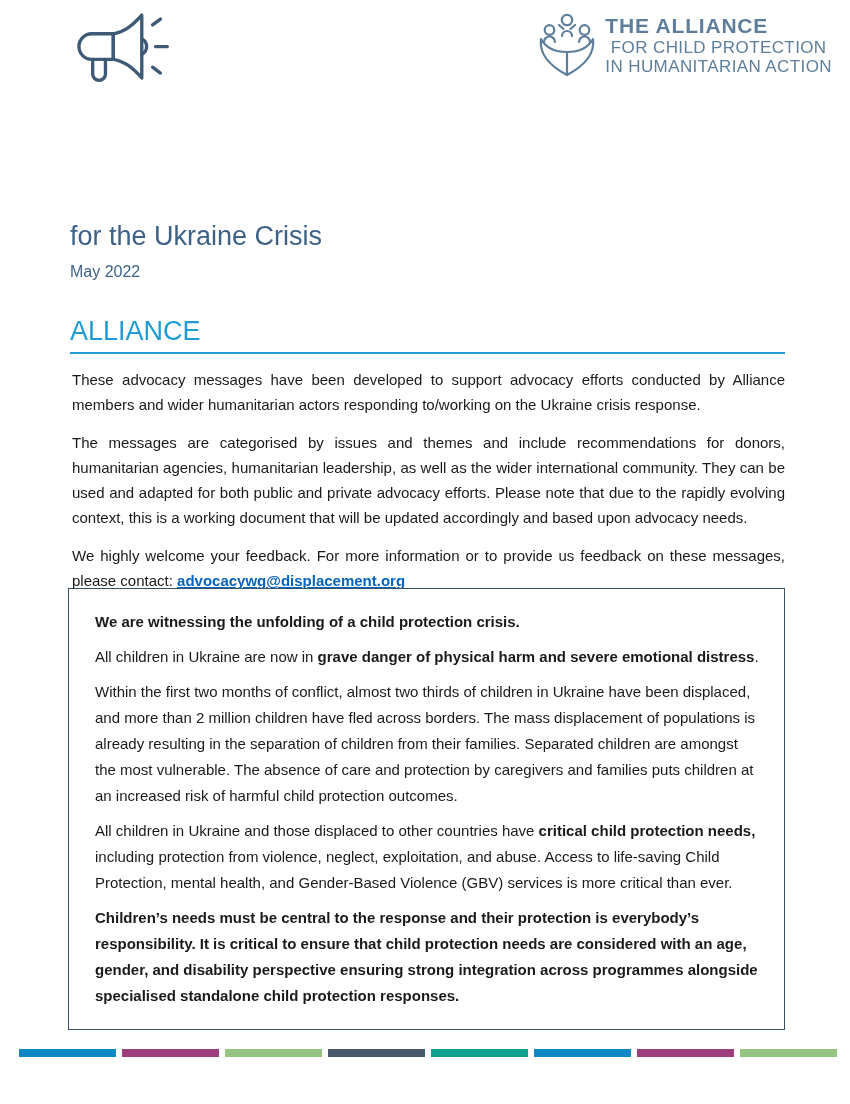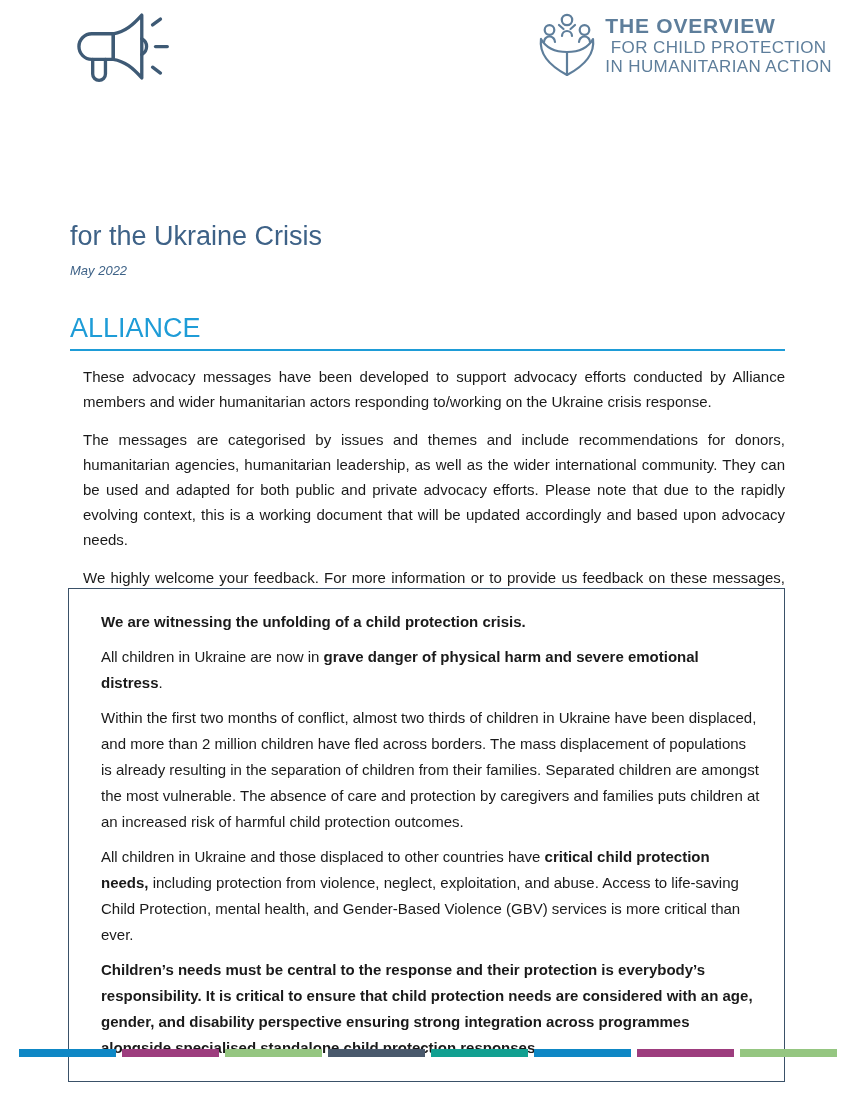--- a/index.html
+++ b/index.html
@@ -13,34 +13,34 @@
   }
   
   .megaphone{position:absolute;left:76px;top:12px;}
   .logo{position:absolute;right:18px;top:12px;display:flex;align-items:center;gap:8px;}
   .logo-text{display:flex;flex-direction:column;line-height:1.12;color:#5e7e9b;}
   .logo-line1{font-size:21px;font-weight:bold;letter-spacing:0.8px;}
   .logo-line2,.logo-line3{font-size:17px;letter-spacing:0.4px;text-align:center;}
   
   .content{position:absolute;left:70px;right:65px;top:0;}
   .title{margin:172px 0 0 0;font-size:27px;font-weight:normal;color:#3e6287;line-height:43px;}
-  .doc-date{margin-top:5px;font-style:italic;font-size:13px;color:#3e6287;}
+  .doc-date{margin-top:5px;font-size:16px;color:#3e6287;}
   .overview-heading{
     margin:34px 0 0 0;font-size:27px;font-weight:normal;color:#1e9cd7;
     line-height:32px;padding-bottom:5px;border-bottom:2px solid #1e9cd7;
   }
-  .para{font-size:15px;line-height:25px;margin:13px 0 0 13px;text-align:justify;}
+  .para{font-size:15px;line-height:25px;margin:13px 0 0 2px;text-align:justify;}
   .email-link{color:#0563c1;font-weight:bold;text-decoration:underline;cursor:pointer;}
   
   .callout{
     position:absolute;left:68px;top:588px;width:717px;box-sizing:border-box;
     border:1.6px solid #3a5168;background:#ffffff;
     padding:20px 24px 20px 22px;
   }
-  .callout p{font-size:15px;line-height:26px;margin:0 0 9px 10px;text-align:left;}
+  .callout p{font-size:15px;line-height:26px;margin:0 0 9px 4px;text-align:left;}
   .callout p:last-child{margin-bottom:0;font-weight:bold;}
   
   .footer-bars{position:absolute;left:19px;right:13px;top:1049px;display:flex;gap:6px;height:8px;}
   .footer-bars .bar{flex:1;height:8px;}
 </style>
 </head>
 <body>
 
 <div class="page">
 
@@ -63,21 +63,21 @@
       <path d="M22 13 L26.5 17 M38 13 L33.5 17"></path>
       <path d="M25 24 a 5 5 0 0 1 10 0"></path>
       <circle cx="12.5" cy="18" r="4.8"></circle>
       <path d="M7 30 a 5.5 5.5 0 0 1 11 0"></path>
       <circle cx="47.5" cy="18" r="4.8"></circle>
       <path d="M42 30 a 5.5 5.5 0 0 1 11 0"></path>
       <path d="M4 27 C 2 42 13 54 30 63 C 47 54 58 42 56 27 C 51 36 41 40 30 40 C 19 40 9 36 4 27 Z"></path>
       <path d="M30 40 L30 63"></path>
     </svg>
     <div class="logo-text">
-      <span class="logo-line1">THE OVERVIEW</span>
+      <span class="logo-line1">THE ALLIANCE</span>
       <span class="logo-line2">FOR CHILD PROTECTION</span>
       <span class="logo-line3">IN HUMANITARIAN ACTION</span>
     </div>
   </div>
 
   <div class="content">
     <h1 class="title">
       <br>
       <span>for the Ukraine Crisis</span>
     </h1>

